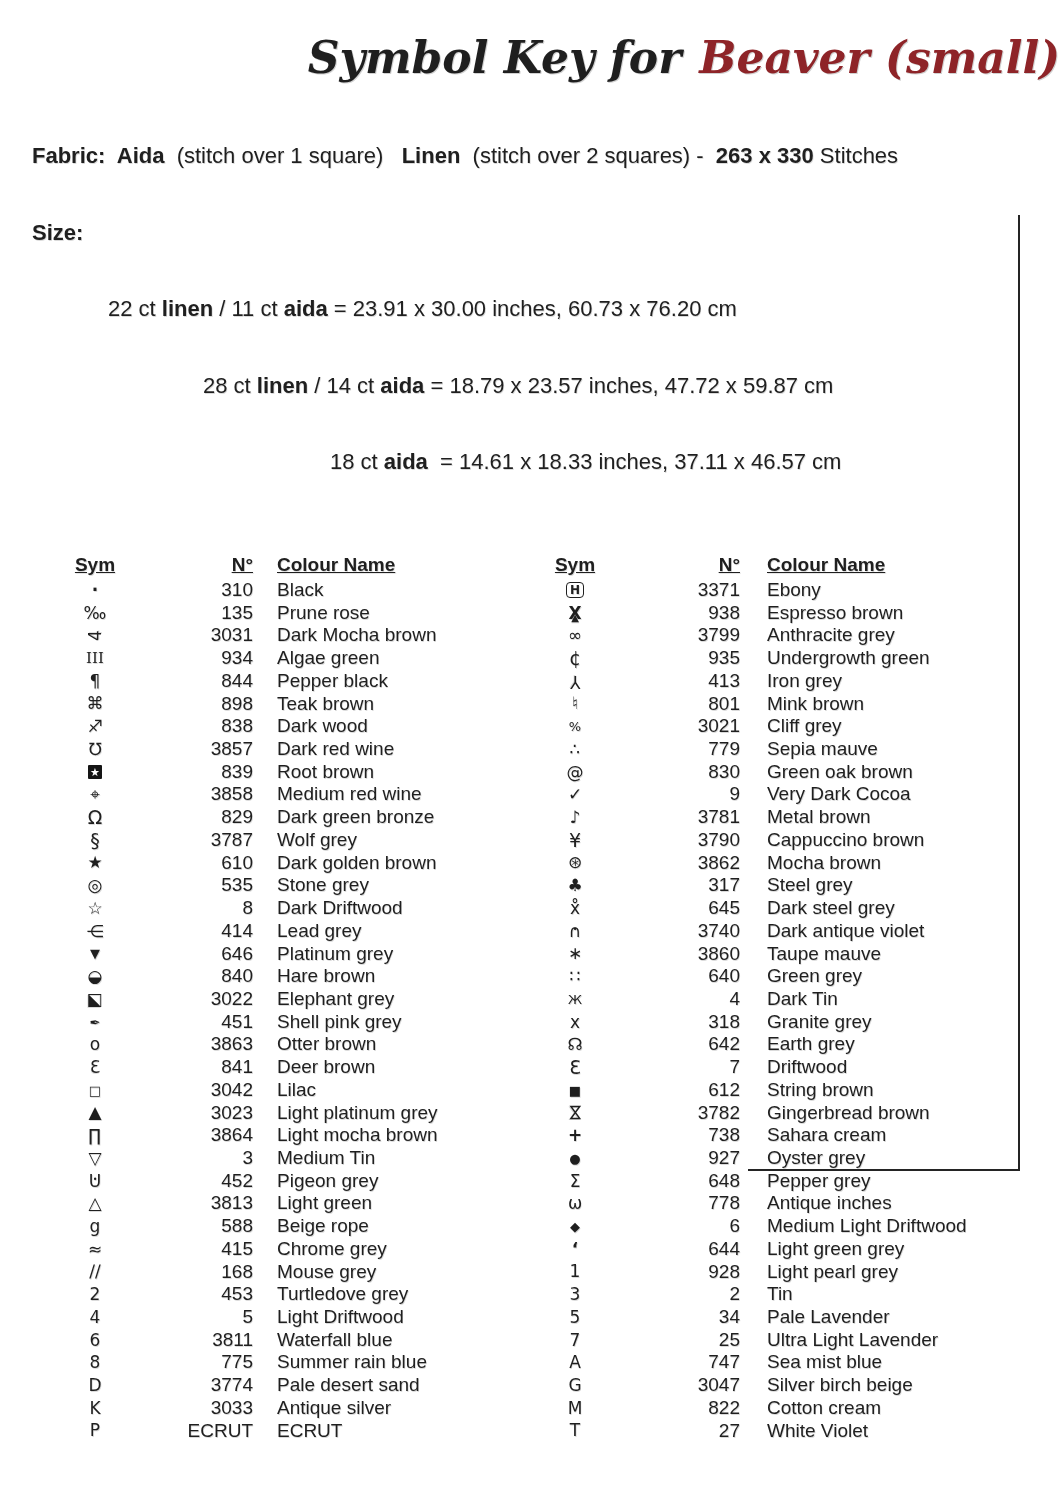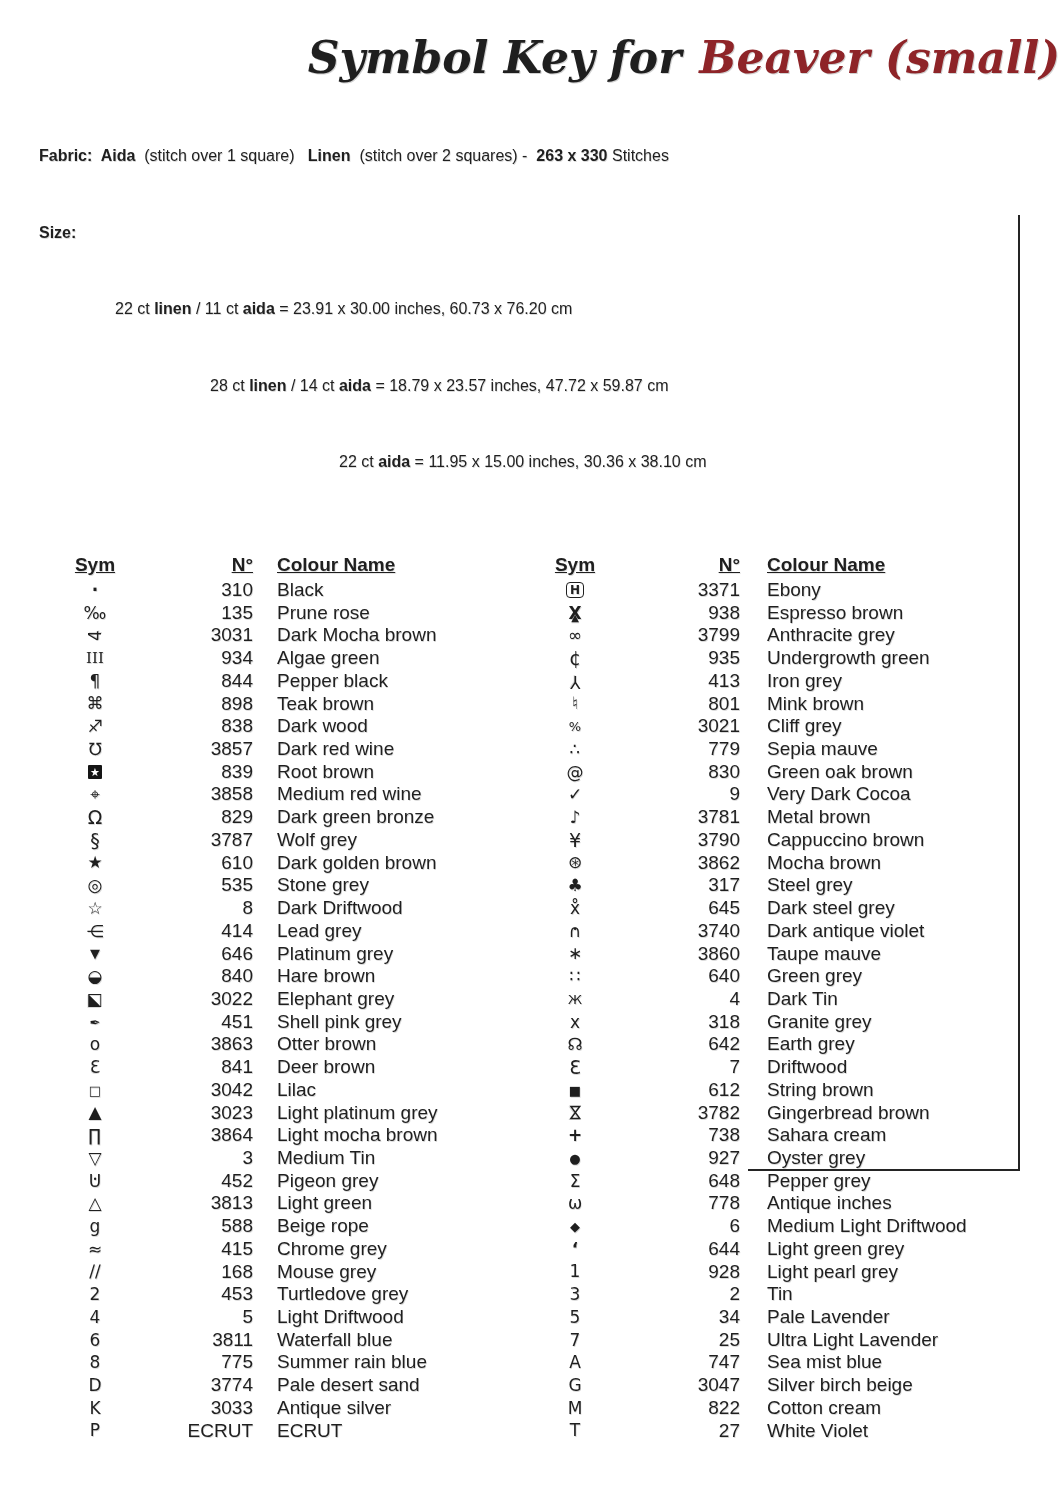--- a/index.html
+++ b/index.html
@@ -11,21 +11,21 @@
   }
   
   .title-wrap{
     padding-top:30px;text-align:right;
     font-family:"DejaVu Serif", serif;font-style:italic;font-weight:bold;
     font-size:44px;line-height:56px;white-space:nowrap;
     text-shadow:1px 1px 0 rgba(140,140,140,0.4);
   }
   .title-red{color:#8e2428;margin-left:18px;}
   
-  .info{font-size:16px;line-height:25.5px;margin-top:6px;white-space:pre-wrap;margin-left:7px;}
+  .info{font-size:22px;line-height:25.5px;margin-top:6px;white-space:pre-wrap;}
   .fabric-line{padding-left:32px;}
   .size-wrap{position:relative;}
   .size-label{position:absolute;left:32px;top:0;font-weight:bold;}
   .sz1{padding-left:108px;}
   .sz2{padding-left:203px;}
   .sz3{padding-left:330px;}
   .sz4{padding-left:332px;}
   .b{font-weight:bold;}
   
   .key{display:flex;padding-left:60px;margin-top:2px;}
@@ -67,21 +67,21 @@
 <div class="title-wrap">
   <span>Symbol Key for</span><span class="title-red">Beaver (small)</span>
 </div>
 
 <div class="info">
   <div class="fabric-line"><span class="b">Fabric:  </span><span class="b">Aida</span><span>  (stitch over 1 square)   </span><span class="b">Linen</span><span>  (stitch over 2 squares) - </span><span class="b"> 263 x 330</span><span> Stitches</span></div>
   <div class="size-wrap">
     <span class="size-label">Size:</span>
     <div class="sz1"><span>22 ct </span><span class="b">linen</span><span> / 11 ct </span><span class="b">aida</span><span> = 23.91 x 30.00 inches, 60.73 x 76.20 cm</span></div>
     <div class="sz2"><span>28 ct </span><span class="b">linen</span><span> / 14 ct </span><span class="b">aida</span><span> = 18.79 x 23.57 inches, 47.72 x 59.87 cm</span></div>
-    <div class="sz4"><span>22 ct </span><span class="b">aida</span><span> = 11.95 x 15.00 inches, 30.36 x 38.10 cm</span></div>
+    <div class="sz3"><span>18 ct </span><span class="b">aida</span><span>  = 14.61 x 18.33 inches, 37.11 x 46.57 cm</span></div>
   </div>
 </div>
 
 <div class="key">
   <div class="half half-left" id="half-left">
     <div class="hd hd-sym">Sym</div>
     <div class="hd hd-num">N°</div>
     <div class="hd hd-name">Colour Name</div>
   <div class="sym-cell">
         <span class="sym v-bold">·</span>

